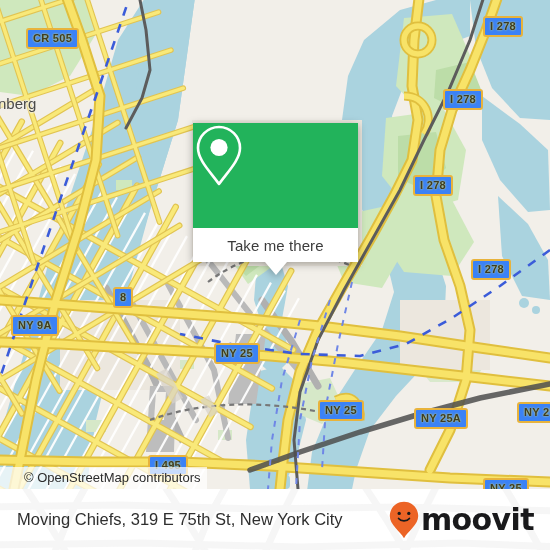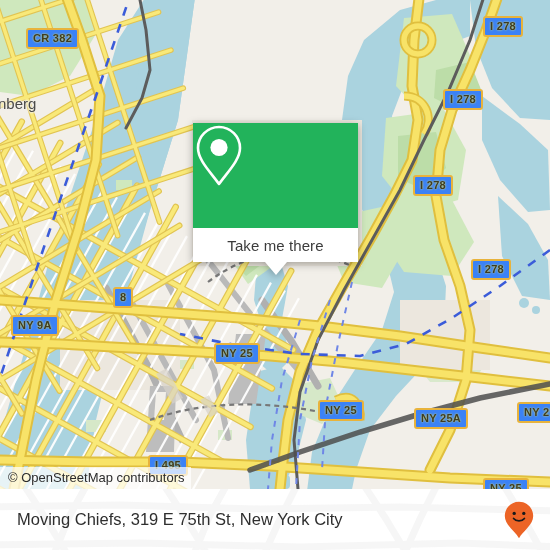--- a/index.html
+++ b/index.html
@@ -47,21 +47,21 @@
       0 1px 2px #f2efe9,0 -1px 2px #f2efe9;
   }
 
   
   .attrib{
     position:absolute;left:0;top:467px;
     background:rgba(255,255,255,.72);
     color:#2b2b2b;
     font-size:13px;
     line-height:13px;
-    padding:4px 6px 5px 8px;
+    padding:4px 6px 5px 24px;
     white-space:nowrap;
   }
 
   
   .card{
     position:absolute;left:193px;top:123px;width:165px;
     filter:drop-shadow(0 2px 4px rgba(0,0,0,.32));
   }
   .card-top{
     background:#22b35b;
@@ -412,21 +412,21 @@
           <path d="M352,282 L338,344 L326,406 L322,470"></path>
         </g>
 
         <g fill="#d8d3ca" opacity=".7">
           <rect x="156" y="374" width="12" height="34" transform="rotate(-29 156 374)"></rect>
           <rect x="200" y="400" width="10" height="20" transform="rotate(-29 200 400)"></rect>
         </g>
       </g>
     </svg>
 
-    <div class="shield" style="left:26px;top:28px;">CR 382</div>
+    <div class="shield" style="left:26px;top:28px;">CR 505</div>
     <div class="shield" style="left:483px;top:16px;">I 278</div>
     <div class="shield" style="left:443px;top:89px;">I 278</div>
     <div class="shield" style="left:413px;top:175px;">I 278</div>
     <div class="shield" style="left:471px;top:259px;">I 278</div>
     <div class="shield sq" style="left:113px;top:287px;">8</div>
     <div class="shield" style="left:11px;top:307px;margin-top:8px;">NY 9A</div>
     <div class="shield" style="left:214px;top:343px;">NY 25</div>
     <div class="shield" style="left:318px;top:400px;">NY 25</div>
     <div class="shield" style="left:414px;top:408px;">NY 25A</div>
     <div class="shield" style="left:517px;top:402px;">NY 25</div>
@@ -467,16 +467,17 @@
       </g>
     </svg>
     <div class="footer-title">Moving Chiefs, 319 E 75th St, New York City</div>
     <div class="logo">
       <svg width="30" height="38" viewBox="0 0 30 38">
         <path d="M15 0.8 C7.1 0.8 0.8 7.1 0.8 15 C0.8 24 11 30 15 37.2 C19 30 29.2 24 29.2 15 C29.2 7.1 22.9 0.8 15 0.8 Z" fill="#ec6426"></path>
         <circle cx="10.2" cy="12.4" r="1.65" fill="#19191b"></circle>
         <circle cx="19.8" cy="12.4" r="1.65" fill="#19191b"></circle>
         <path d="M9.6 17.4 C12 20.6 18 20.6 20.4 17.4" fill="none" stroke="#19191b" stroke-width="1.7" stroke-linecap="round"></path>
       </svg>
+      <span class="logo-word">moovit</span>
     </div>
   </div>
 
 </div>
 
 </body></html>

